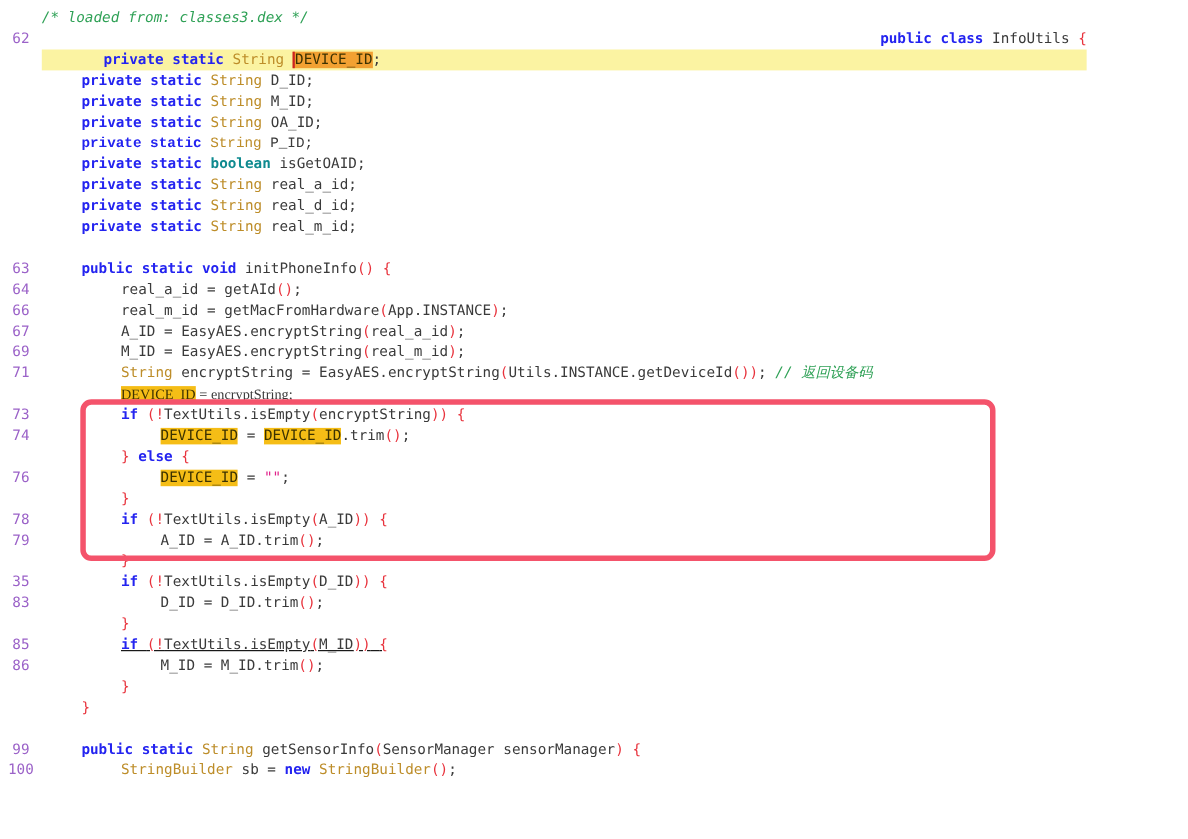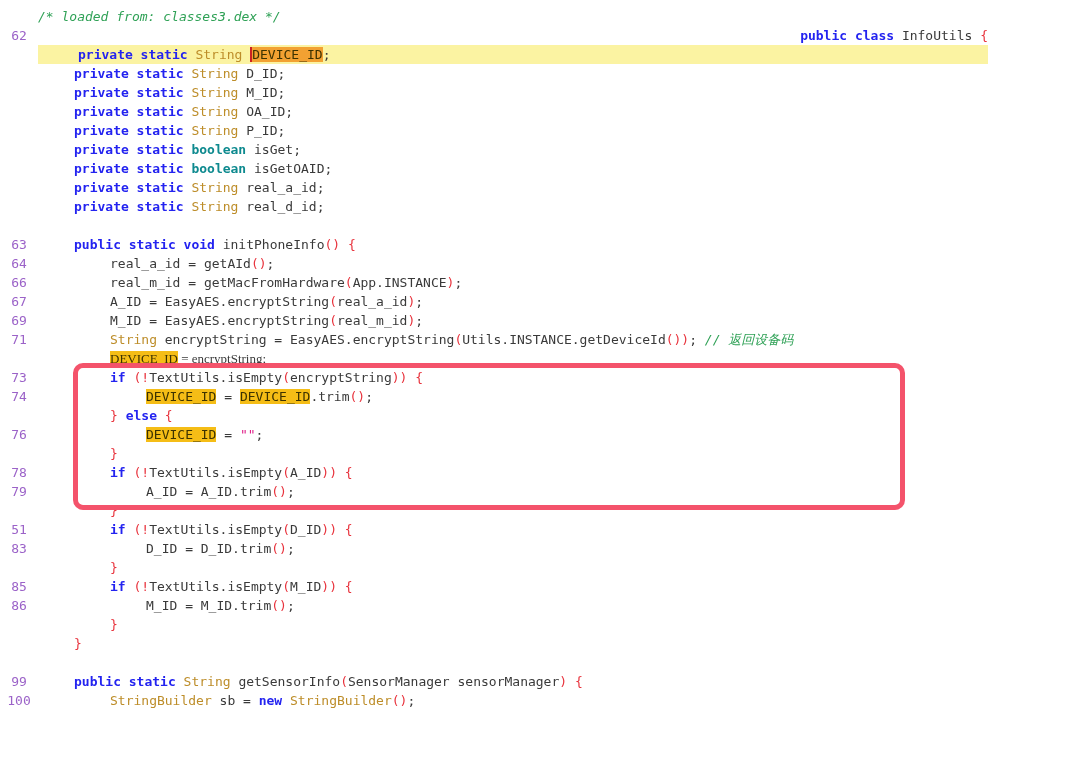--- a/index.html
+++ b/index.html
@@ -44,49 +44,49 @@
     pointer-events:none;
   }
 </style>
 </head>
 <body>
 
 <div class="editor">
   <div>
       <div class="row"><span class="gutter"></span><span class="content" style="padding-left: 0px;"><span class="tok-c">/* loaded from: classes3.dex */</span></span></div>
       <div class="row"><span class="gutter">62</span><span class="content" style="padding-left: 0px; text-align: right;"><span class="tok-k">public class </span><span class="tok-d">InfoUtils </span><span class="tok-r">{</span></span></div>
-      <div class="row"><span class="gutter"></span><span class="content current" style="padding-left: 40px;"><span class="tok-k">private static </span><span class="tok-t">String </span><span class="tok-hd">DEVICE_ID</span><span class="tok-d">;</span></span></div>
+      <div class="row"><span class="gutter"></span><span class="content current" style="padding-left: 56px;"><span class="tok-k">private static </span><span class="tok-t">String </span><span class="tok-hd">DEVICE_ID</span><span class="tok-d">;</span></span></div>
       <div class="row"><span class="gutter"></span><span class="content" style="padding-left: 36px;"><span class="tok-k">private static </span><span class="tok-t">String </span><span class="tok-d">D_ID;</span></span></div>
       <div class="row"><span class="gutter"></span><span class="content" style="padding-left: 36px;"><span class="tok-k">private static </span><span class="tok-t">String </span><span class="tok-d">M_ID;</span></span></div>
       <div class="row"><span class="gutter"></span><span class="content" style="padding-left: 36px;"><span class="tok-k">private static </span><span class="tok-t">String </span><span class="tok-d">OA_ID;</span></span></div>
-      <div class="row"><span class="gutter"></span><span class="content" style="padding-left: 36px;"><span class="tok-k">private static </span><span class="tok-t">String </span><span class="tok-d">P_ID;</span></span></div>
-      <div class="row"><span class="gutter"></span><span class="content" style="padding-left: 36px;"><span class="tok-k">private static </span><span class="tok-p">boolean </span><span class="tok-d">isGet;</span></span></div>
+      <div class="row"><span class="gutter"></span><span class="content" style="padding-left: 36px; font-family: Liberation Mono, monospace;"><span class="tok-k">private static </span><span class="tok-t">String </span><span class="tok-d">P_ID;</span></span></div>
       <div class="row"><span class="gutter"></span><span class="content" style="padding-left: 36px;"><span class="tok-k">private static </span><span class="tok-p">boolean </span><span class="tok-d">isGetOAID;</span></span></div>
       <div class="row"><span class="gutter"></span><span class="content" style="padding-left: 36px;"><span class="tok-k">private static </span><span class="tok-t">String </span><span class="tok-d">real_a_id;</span></span></div>
       <div class="row"><span class="gutter"></span><span class="content" style="padding-left: 36px;"><span class="tok-k">private static </span><span class="tok-t">String </span><span class="tok-d">real_d_id;</span></span></div>
+      <div class="row"><span class="gutter"></span><span class="content" style="padding-left: 36px;"><span class="tok-k">private static </span><span class="tok-t">String </span><span class="tok-d">real_m_id;</span></span></div>
       <div class="row"><span class="gutter"></span><span class="content" style="padding-left: 0px;"></span></div>
       <div class="row"><span class="gutter">63</span><span class="content" style="padding-left: 36px;"><span class="tok-k">public static void </span><span class="tok-d">initPhoneInfo</span><span class="tok-r">()</span><span class="tok-d"> </span><span class="tok-r">{</span></span></div>
       <div class="row"><span class="gutter">64</span><span class="content" style="padding-left: 72px;"><span class="tok-d">real_a_id = getAId</span><span class="tok-r">()</span><span class="tok-d">;</span></span></div>
       <div class="row"><span class="gutter">66</span><span class="content" style="padding-left: 72px;"><span class="tok-d">real_m_id = getMacFromHardware</span><span class="tok-r">(</span><span class="tok-d">App.INSTANCE</span><span class="tok-r">)</span><span class="tok-d">;</span></span></div>
       <div class="row"><span class="gutter">67</span><span class="content" style="padding-left: 72px;"><span class="tok-d">A_ID = EasyAES.encryptString</span><span class="tok-r">(</span><span class="tok-d">real_a_id</span><span class="tok-r">)</span><span class="tok-d">;</span></span></div>
       <div class="row"><span class="gutter">69</span><span class="content" style="padding-left: 72px;"><span class="tok-d">M_ID = EasyAES.encryptString</span><span class="tok-r">(</span><span class="tok-d">real_m_id</span><span class="tok-r">)</span><span class="tok-d">;</span></span></div>
       <div class="row"><span class="gutter">71</span><span class="content" style="padding-left: 72px;"><span class="tok-t">String </span><span class="tok-d">encryptString = EasyAES.encryptString</span><span class="tok-r">(</span><span class="tok-d">Utils.INSTANCE.getDeviceId</span><span class="tok-r">())</span><span class="tok-d">; </span><span class="tok-c">// 返回设备码</span></span></div>
       <div class="row"><span class="gutter"></span><span class="content" style="padding-left: 72px; font-family: Liberation Serif, serif;"><span class="tok-h">DEVICE_ID</span><span class="tok-d"> = encryptString;</span></span></div>
       <div class="row"><span class="gutter">73</span><span class="content" style="padding-left: 72px;"><span class="tok-k">if </span><span class="tok-r">(!</span><span class="tok-d">TextUtils.isEmpty</span><span class="tok-r">(</span><span class="tok-d">encryptString</span><span class="tok-r">))</span><span class="tok-d"> </span><span class="tok-r">{</span></span></div>
       <div class="row"><span class="gutter">74</span><span class="content" style="padding-left: 108px;"><span class="tok-h">DEVICE_ID</span><span class="tok-d"> = </span><span class="tok-h">DEVICE_ID</span><span class="tok-d">.trim</span><span class="tok-r">()</span><span class="tok-d">;</span></span></div>
       <div class="row"><span class="gutter"></span><span class="content" style="padding-left: 72px;"><span class="tok-r">} </span><span class="tok-k">else</span><span class="tok-d"> </span><span class="tok-r">{</span></span></div>
       <div class="row"><span class="gutter">76</span><span class="content" style="padding-left: 108px;"><span class="tok-h">DEVICE_ID</span><span class="tok-d"> = </span><span class="tok-s">""</span><span class="tok-d">;</span></span></div>
       <div class="row"><span class="gutter"></span><span class="content" style="padding-left: 72px;"><span class="tok-r">}</span></span></div>
       <div class="row"><span class="gutter">78</span><span class="content" style="padding-left: 72px;"><span class="tok-k">if </span><span class="tok-r">(!</span><span class="tok-d">TextUtils.isEmpty</span><span class="tok-r">(</span><span class="tok-d">A_ID</span><span class="tok-r">))</span><span class="tok-d"> </span><span class="tok-r">{</span></span></div>
       <div class="row"><span class="gutter">79</span><span class="content" style="padding-left: 108px;"><span class="tok-d">A_ID = A_ID.trim</span><span class="tok-r">()</span><span class="tok-d">;</span></span></div>
       <div class="row"><span class="gutter"></span><span class="content" style="padding-left: 72px;"><span class="tok-r">}</span></span></div>
-      <div class="row"><span class="gutter">51</span><span class="content" style="padding-left: 72px;"><span class="tok-k">if </span><span class="tok-r">(!</span><span class="tok-d">TextUtils.isEmpty</span><span class="tok-r">(</span><span class="tok-d">D_ID</span><span class="tok-r">))</span><span class="tok-d"> </span><span class="tok-r">{</span></span></div>
+      <div class="row"><span class="gutter">35</span><span class="content" style="padding-left: 72px;"><span class="tok-k">if </span><span class="tok-r">(!</span><span class="tok-d">TextUtils.isEmpty</span><span class="tok-r">(</span><span class="tok-d">D_ID</span><span class="tok-r">))</span><span class="tok-d"> </span><span class="tok-r">{</span></span></div>
       <div class="row"><span class="gutter">83</span><span class="content" style="padding-left: 108px;"><span class="tok-d">D_ID = D_ID.trim</span><span class="tok-r">()</span><span class="tok-d">;</span></span></div>
       <div class="row"><span class="gutter"></span><span class="content" style="padding-left: 72px;"><span class="tok-r">}</span></span></div>
-      <div class="row"><span class="gutter">85</span><span class="content" style="padding-left: 72px;"><span class="tok-k">if </span><span class="tok-r">(!</span><span class="tok-d">TextUtils.isEmpty</span><span class="tok-r">(</span><span class="tok-d">M_ID</span><span class="tok-r">))</span><span class="tok-d"> </span><span class="tok-r">{</span></span></div>
+      <div class="row"><span class="gutter">85</span><span class="content" style="padding-left: 72px; text-decoration: underline;"><span class="tok-k">if </span><span class="tok-r">(!</span><span class="tok-d">TextUtils.isEmpty</span><span class="tok-r">(</span><span class="tok-d">M_ID</span><span class="tok-r">))</span><span class="tok-d"> </span><span class="tok-r">{</span></span></div>
       <div class="row"><span class="gutter">86</span><span class="content" style="padding-left: 108px;"><span class="tok-d">M_ID = M_ID.trim</span><span class="tok-r">()</span><span class="tok-d">;</span></span></div>
       <div class="row"><span class="gutter"></span><span class="content" style="padding-left: 72px;"><span class="tok-r">}</span></span></div>
       <div class="row"><span class="gutter"></span><span class="content" style="padding-left: 36px;"><span class="tok-r">}</span></span></div>
       <div class="row"><span class="gutter"></span><span class="content" style="padding-left: 0px;"></span></div>
       <div class="row"><span class="gutter">99</span><span class="content" style="padding-left: 36px;"><span class="tok-k">public static </span><span class="tok-t">String </span><span class="tok-d">getSensorInfo</span><span class="tok-r">(</span><span class="tok-d">SensorManager sensorManager</span><span class="tok-r">)</span><span class="tok-d"> </span><span class="tok-r">{</span></span></div>
       <div class="row"><span class="gutter">100</span><span class="content" style="padding-left: 72px;"><span class="tok-t">StringBuilder </span><span class="tok-d">sb = </span><span class="tok-k">new </span><span class="tok-t">StringBuilder</span><span class="tok-r">()</span><span class="tok-d">;</span></span></div>
     </div>
   <div class="red-box" style="left: 73px; top: 363px; width: 832px; height: 147px; border-radius: 10px; border-width: 5px; border-color: rgb(244, 83, 107);"></div>
 </div>
 

